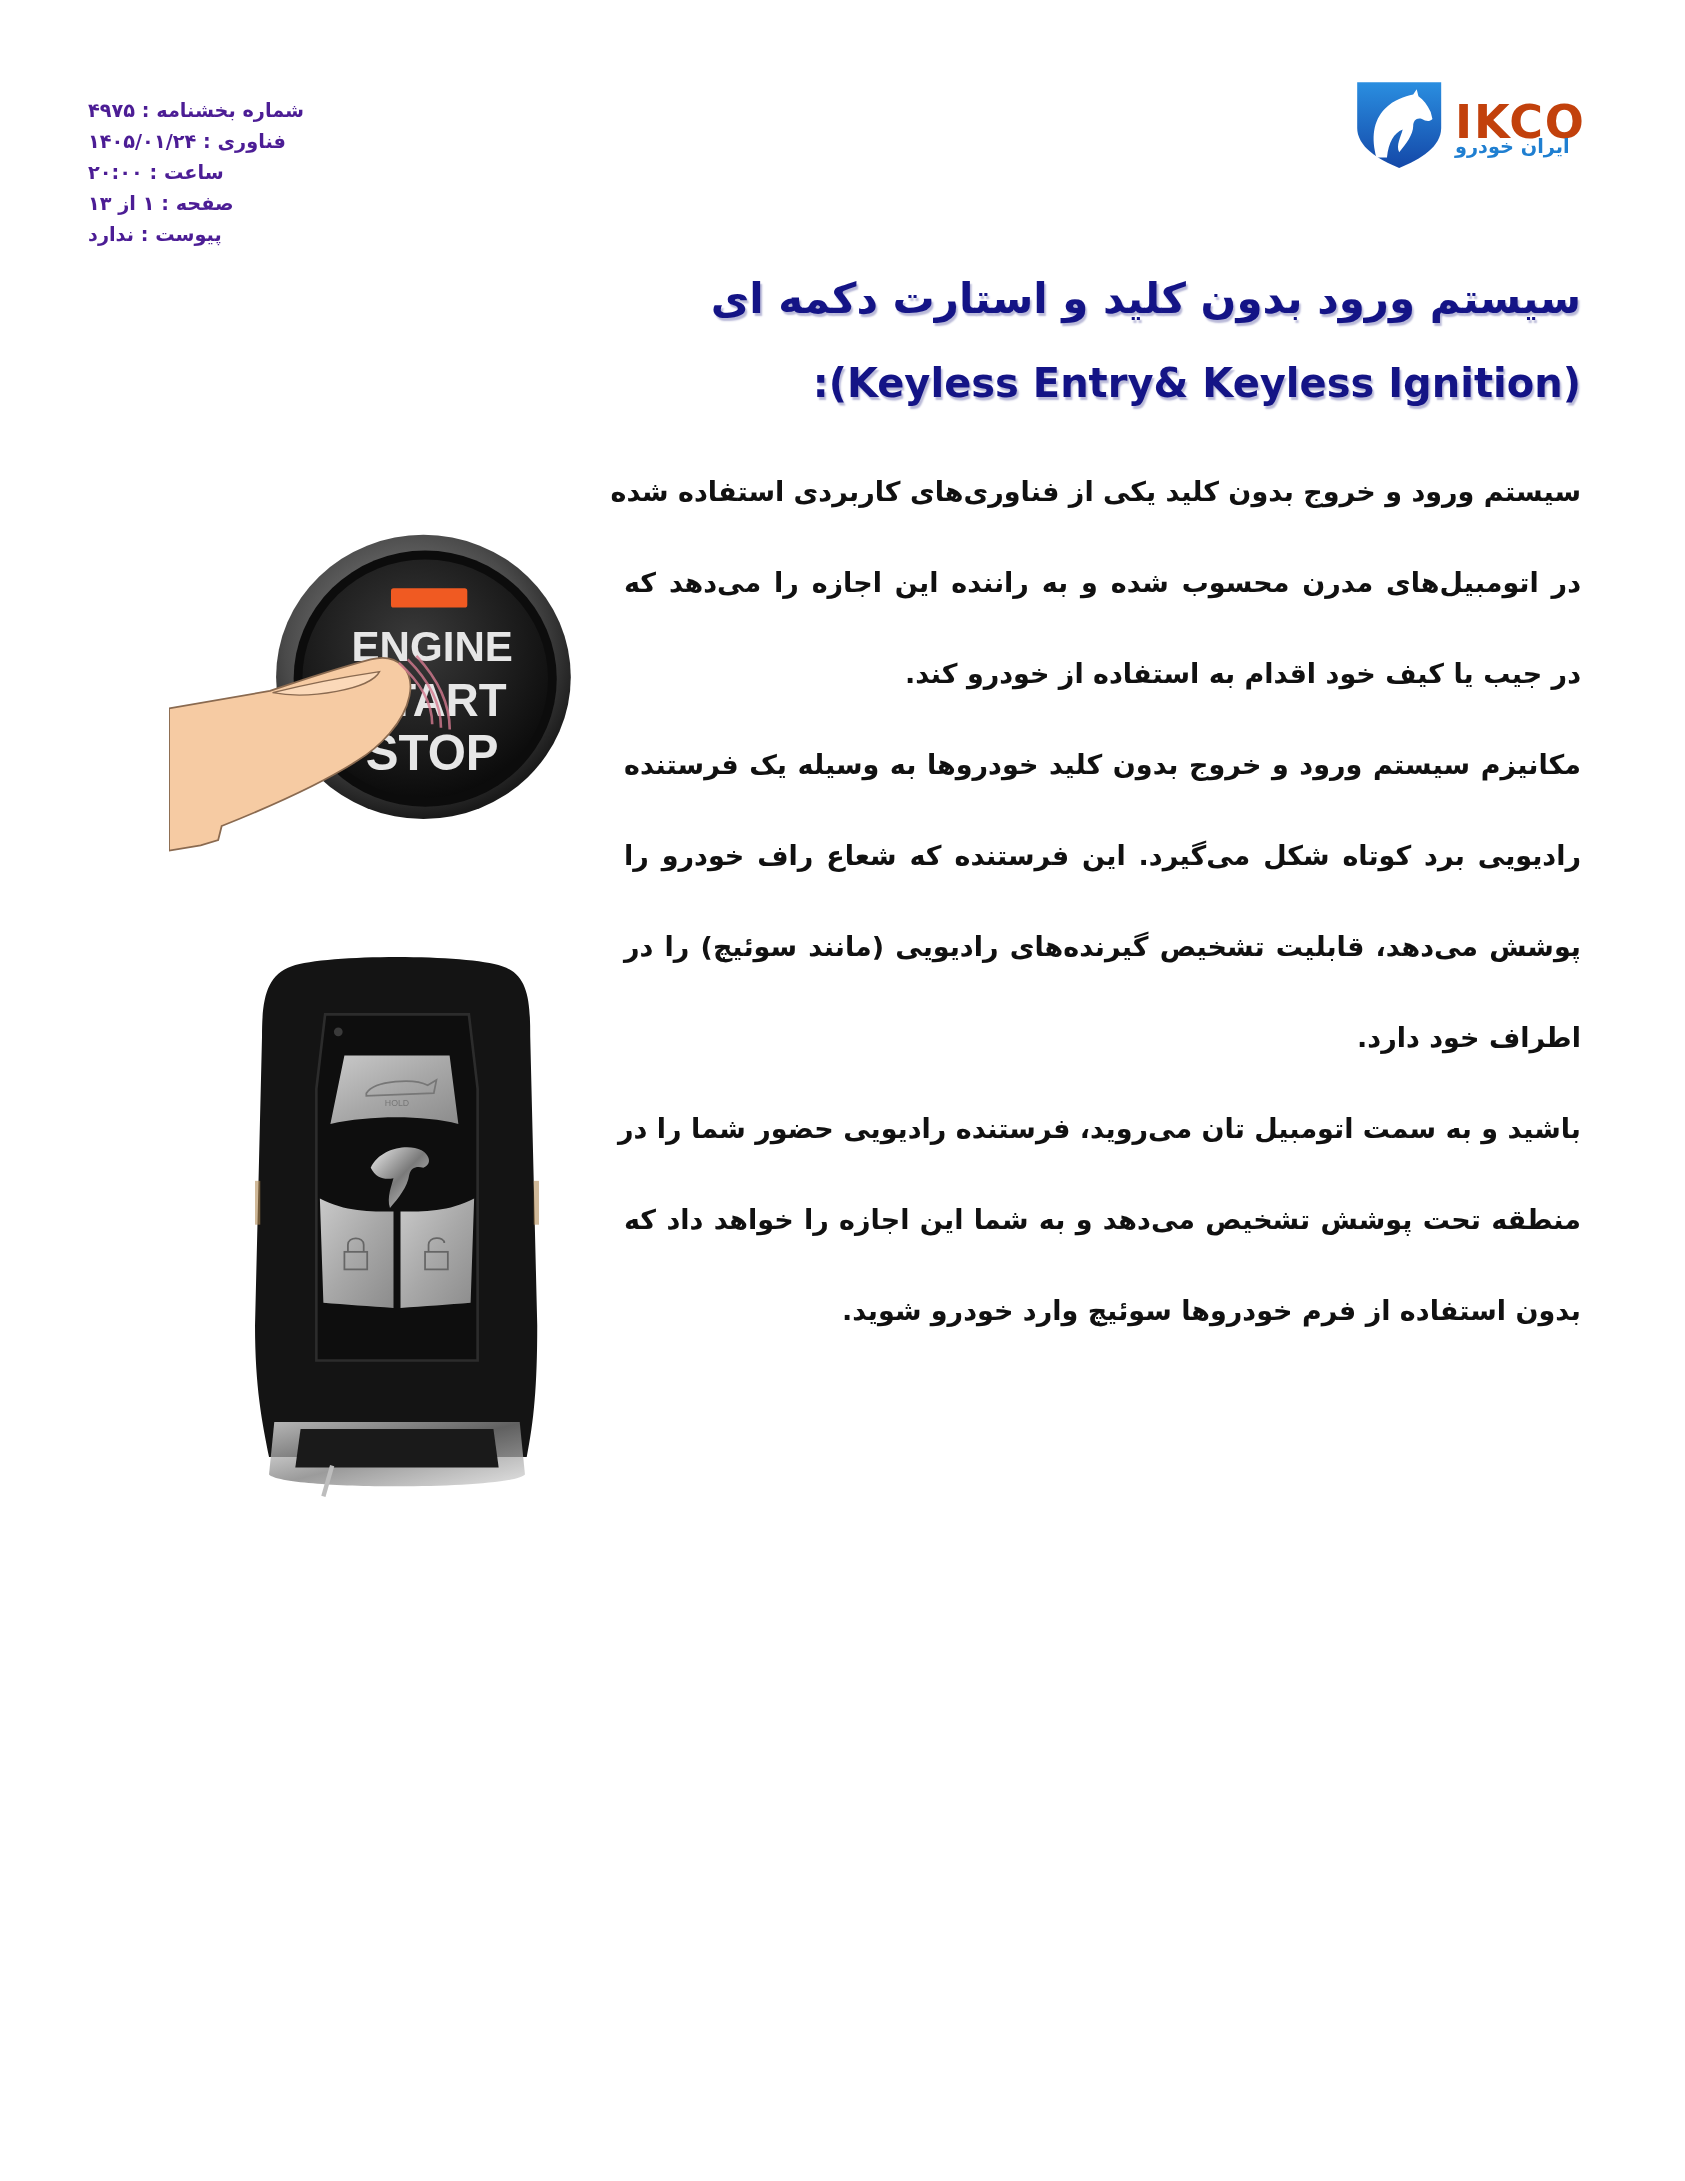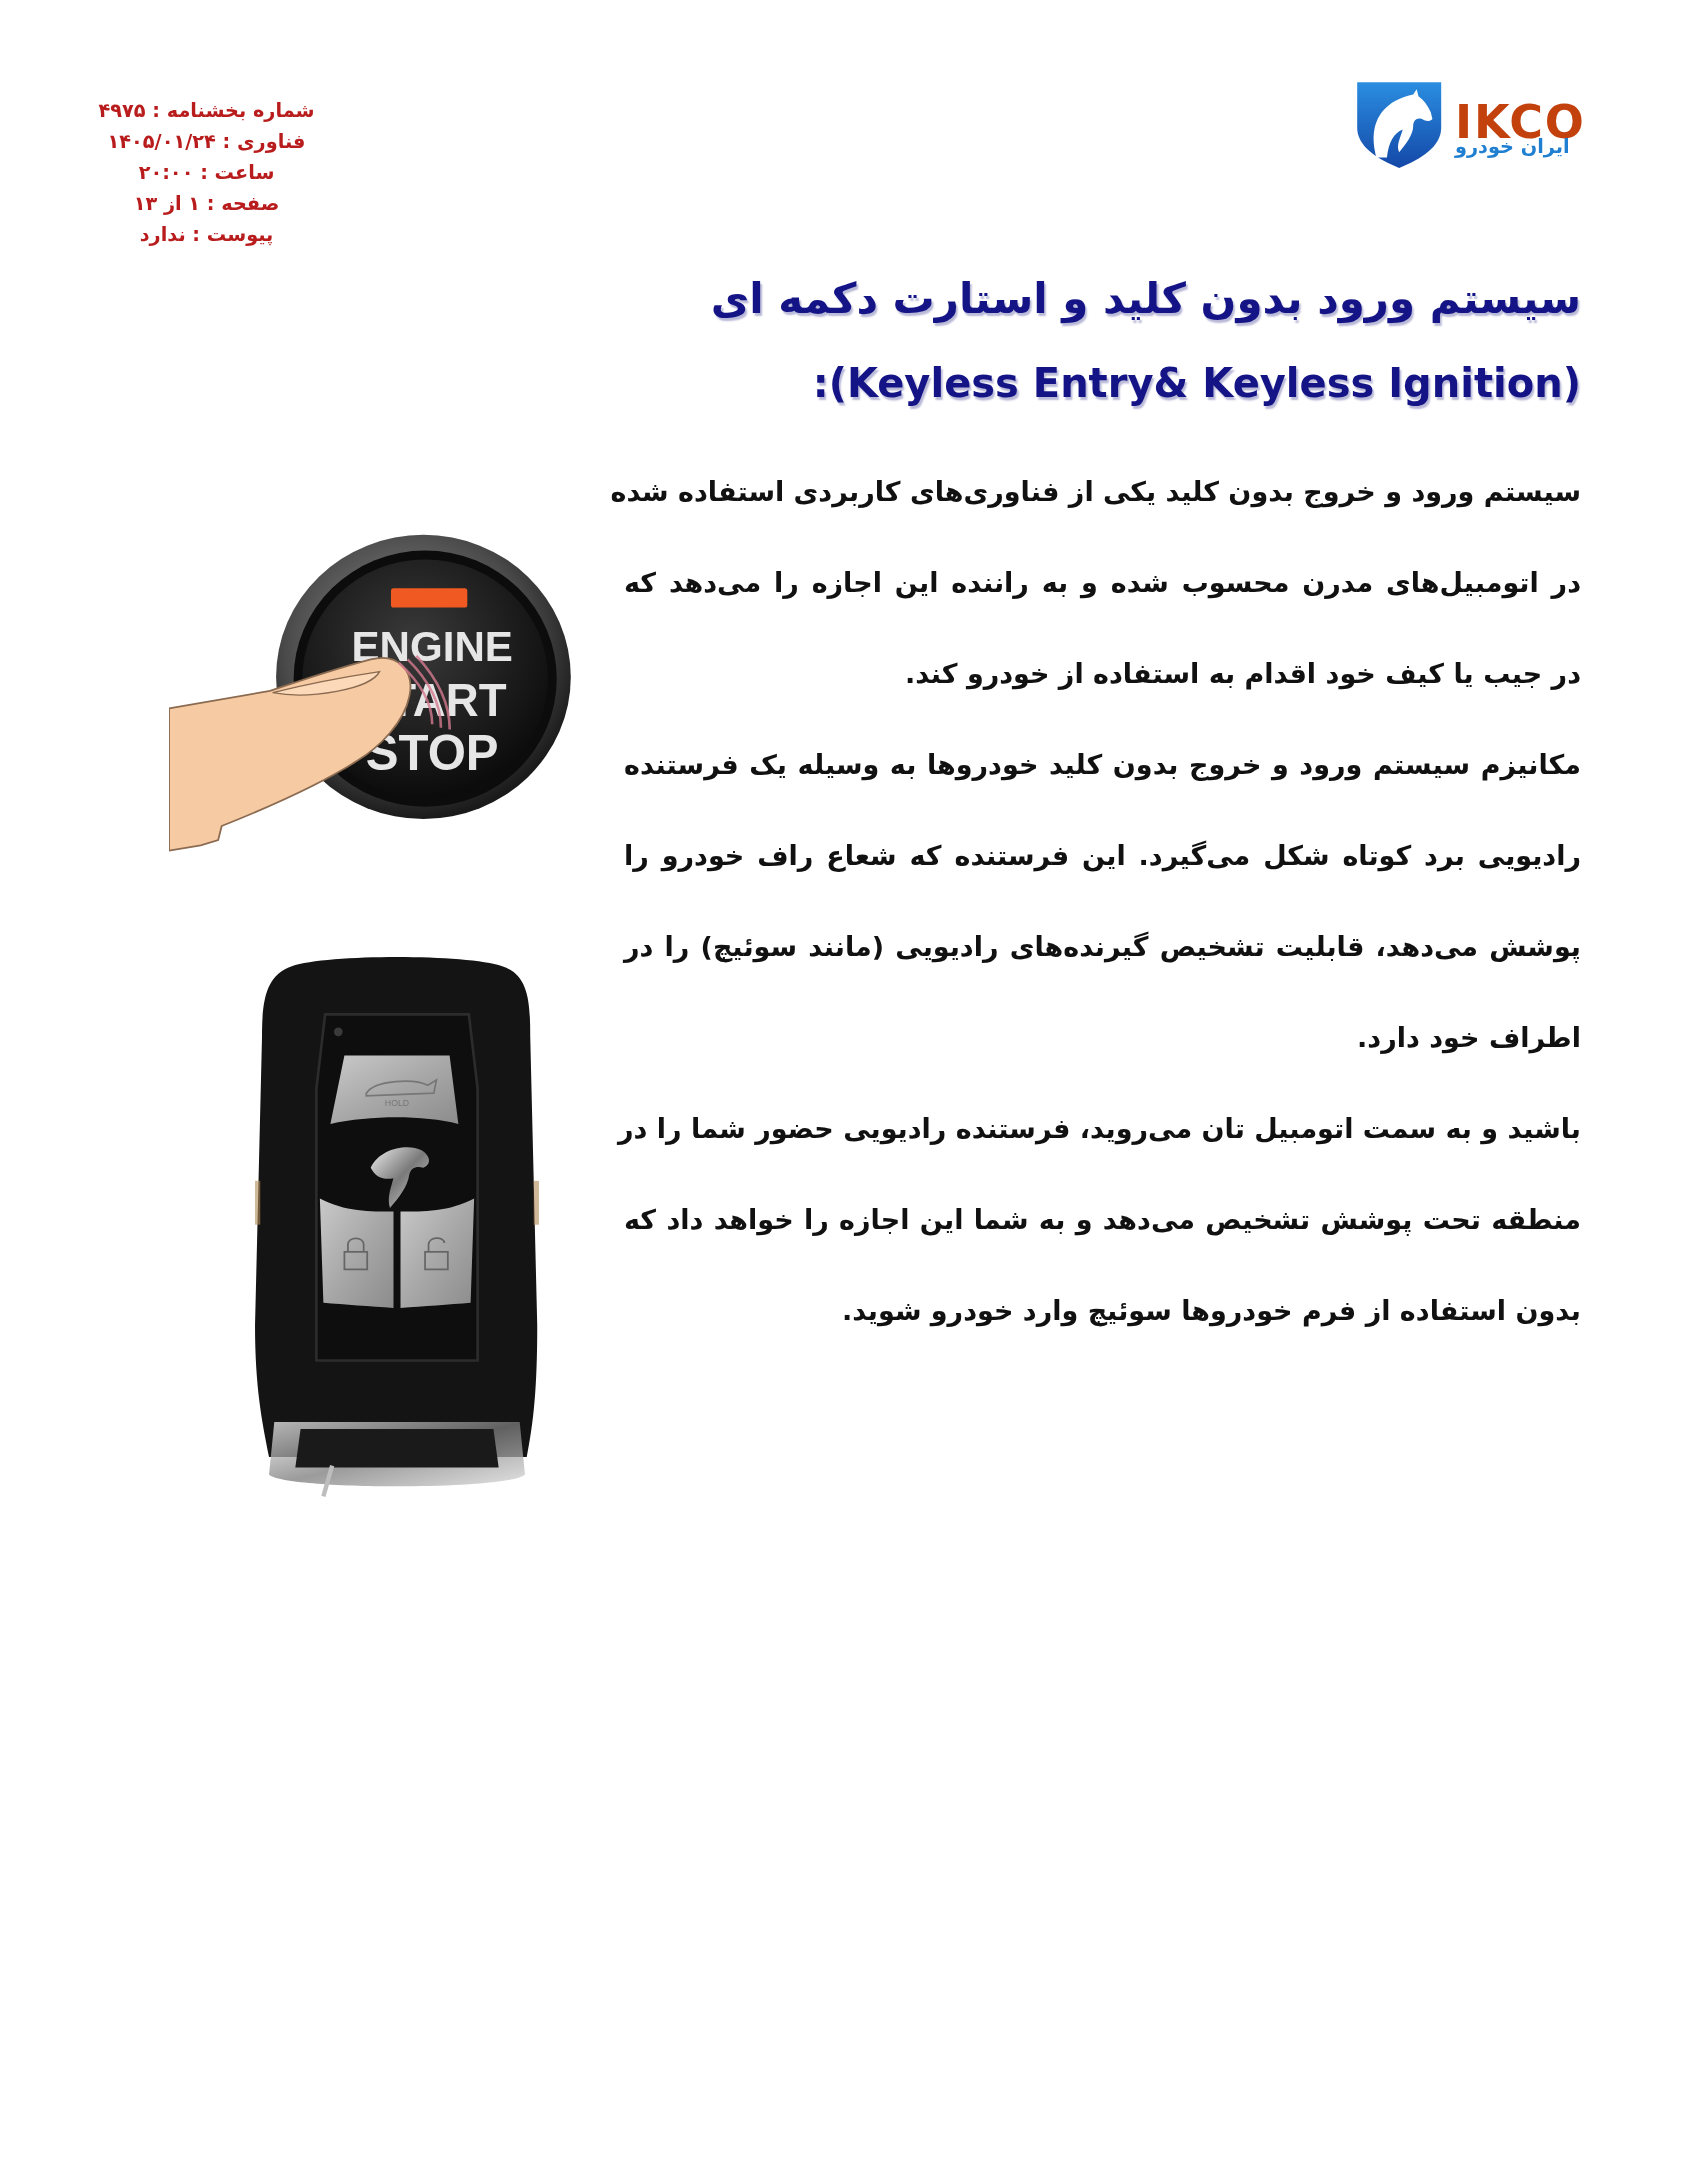--- a/index.html
+++ b/index.html
@@ -1,20 +1,20 @@
 <!DOCTYPE html>
 <html style="font-size:14px"><head>
   <meta charset="utf-8">
   <style>
     html, body { margin: 0; padding: 0; background: #ffffff; }
     body { width: 1685px; height: 2181px; position: relative; overflow: hidden; font-family: "DejaVu Sans", sans-serif; color: #000; }
 
     
-    .meta { position: absolute; left: 88px; top: 95px; width: 237px; direction: rtl; text-align: center;
-            font-family: "DejaVu Sans", sans-serif; font-weight: bold; font-size: 19.3px; line-height: 31px; color: #b91c1c; }
+    .meta { position: absolute; left: 88px; top: 95px; width: 237px; direction: rtl; text-align: left;
+            font-family: "DejaVu Sans", sans-serif; font-weight: bold; font-size: 19.3px; line-height: 31px; color: #4c1d95; }
     .meta-row { white-space: nowrap; }
     .meta-row .k, .meta-row .sep, .meta-row .v { display: inline; }
 
     
     .logo { position: absolute; left: 1350px; top: 77px; width: 250px; height: 88px; }
     .logo-shield { position: absolute; left: 0; top: 0; width: 101px; height: 91px; }
     .logo-text { position: absolute; left: 105px; top: 22px; font-family: "DejaVu Sans", sans-serif; font-weight: bold;
                  font-size: 46px; letter-spacing: 1.8px; color: #c2410c; line-height: 46px; }
     .logo-sub { position: absolute; left: 105px; top: 58px; width: 132px; direction: rtl; text-align: left;
                 font-family: "DejaVu Sans", sans-serif; font-weight: bold; font-size: 19.3px; color: #1f7fd1; }

